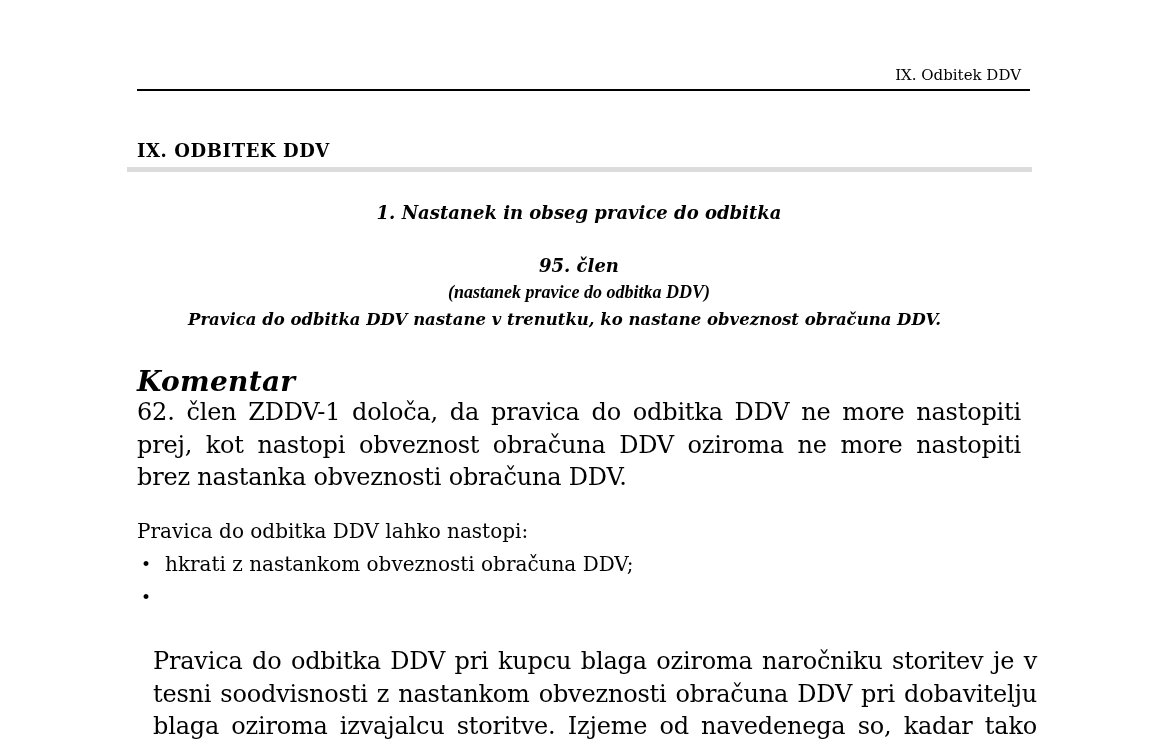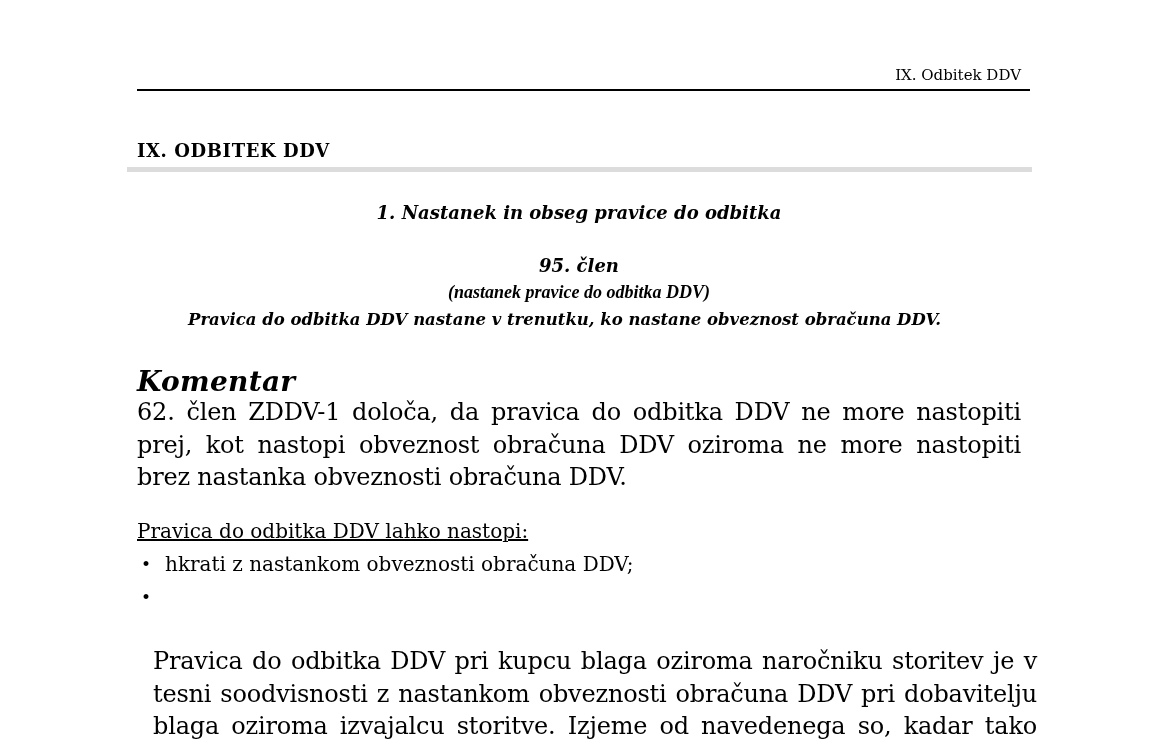--- a/index.html
+++ b/index.html
@@ -76,21 +76,20 @@
     line-height: 32.5px;
     text-align: justify;
     letter-spacing: -0.2px;
   }
   .p1 { top: 396px; }
   .lead-line {
     position: absolute;
     top: 519px; left: 137px;
     font-size: 20px;
     white-space: nowrap;
-    text-decoration: underline;
   }
   .bullets {
     position: absolute;
     top: 548px; left: 137px; width: 884px;
     font-size: 20px;
     line-height: 33px;
   }
   .bullet-item { display: flex; }
   .bullet-glyph {
     width: 24px;

